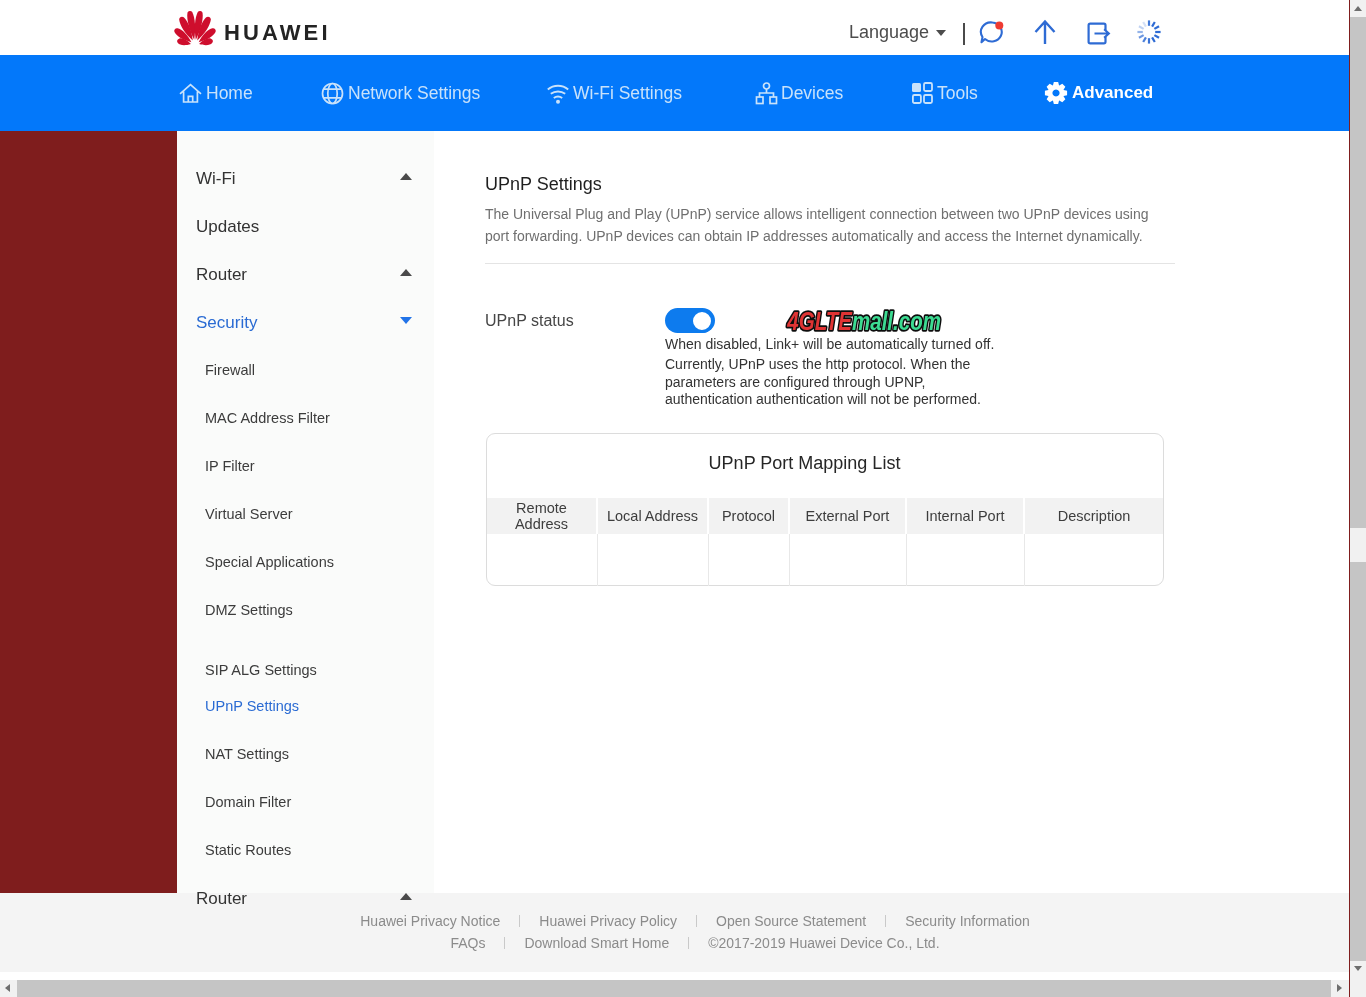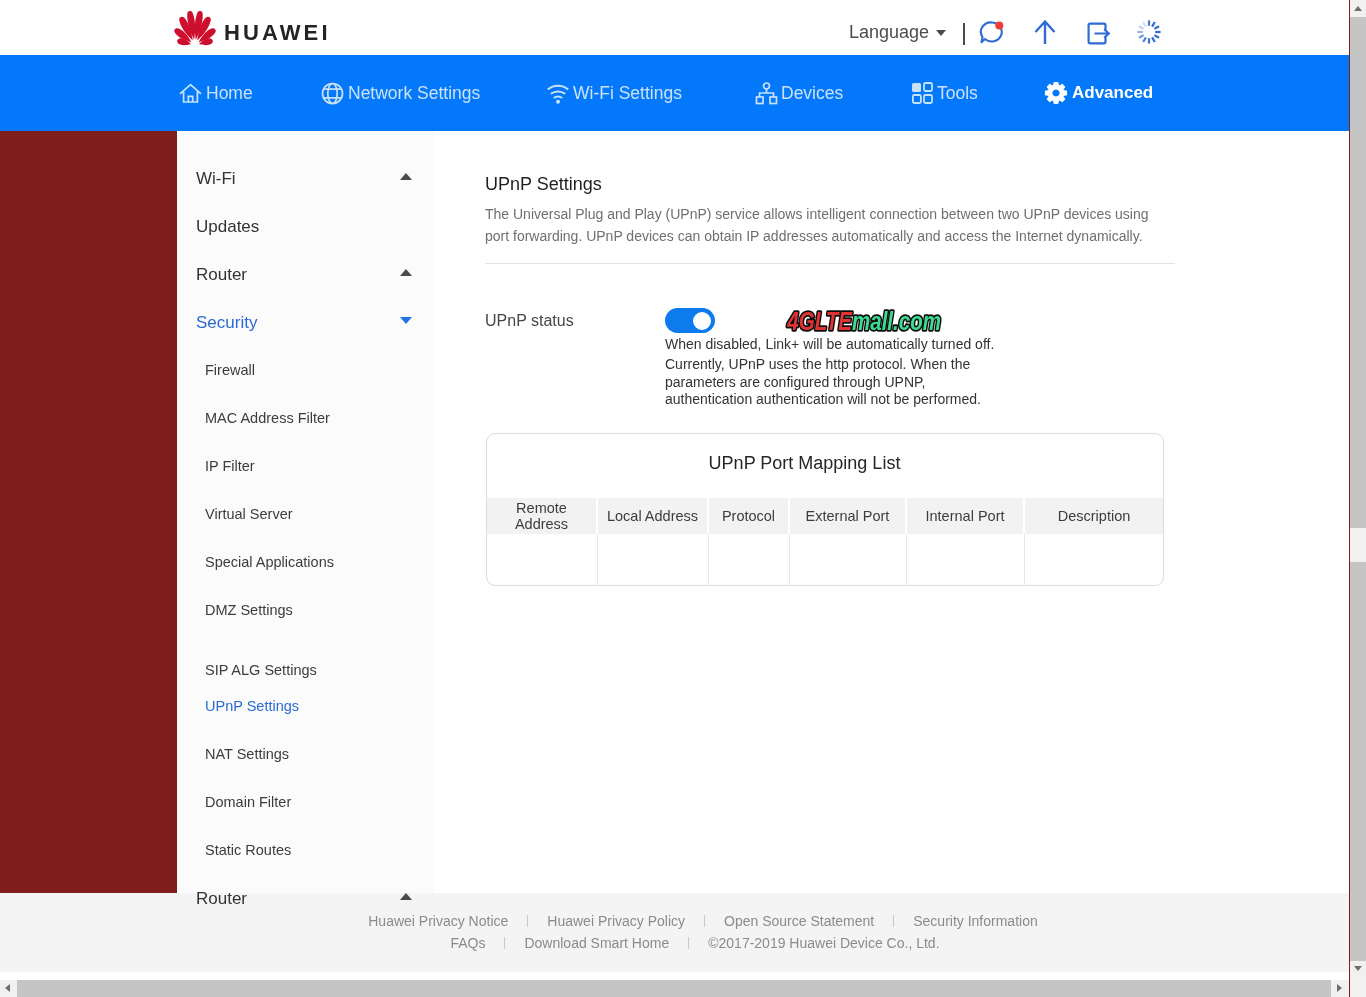--- a/index.html
+++ b/index.html
@@ -53,21 +53,21 @@
 #card .cap { position:absolute; left:0; top:19px; width:635px; text-align:center; font-size:18px; color:#262626; }
 #card table { position:absolute; left:0; top:64px; width:676px; border-collapse:collapse; table-layout:fixed; }
 #card th { background:#f2f2f2; font-weight:normal; font-size:14.5px; color:#3d3d3d; height:36px;
   border-left:2px solid #fff; padding:0; line-height:16px; }
 #card th:first-child { border-left:none; }
 #card td { height:52px; border-left:1px solid #e8e8e8; }
 #card td:first-child { border-left:none; }
 
 
 #footer { position:absolute; left:0; top:893px; width:1349px; height:79px; background:#f4f4f4; }
-#footer .l1 { position:absolute; top:20px; left:49px; width:1308px; text-align:center;
+#footer .l1 { position:absolute; top:20px; left:41px; width:1308px; text-align:center;
   font-size:14px; color:#8b8b8b; }
 #footer .l2 { position:absolute; top:42px; left:41px; width:1308px; text-align:center;
   font-size:14px; color:#8b8b8b; }
 #footer .bar { display:inline-block; width:1px; height:12px; background:#c9c9c9; margin:0 19px; vertical-align:-1px; }
 
 
 #vsb { position:absolute; left:1350px; top:0; width:16px; height:997px; background:#f1f1f1; }
 #vsb .thumb1 { position:absolute; left:0; top:17px; width:16px; height:511px; background:#c5c5c5; }
 #vsb .thumb2 { position:absolute; left:0; top:562px; width:16px; height:399px; background:#c5c5c5; }
 #hsb { position:absolute; left:0; top:980px; width:1349px; height:17px; background:#f1f1f1; }

